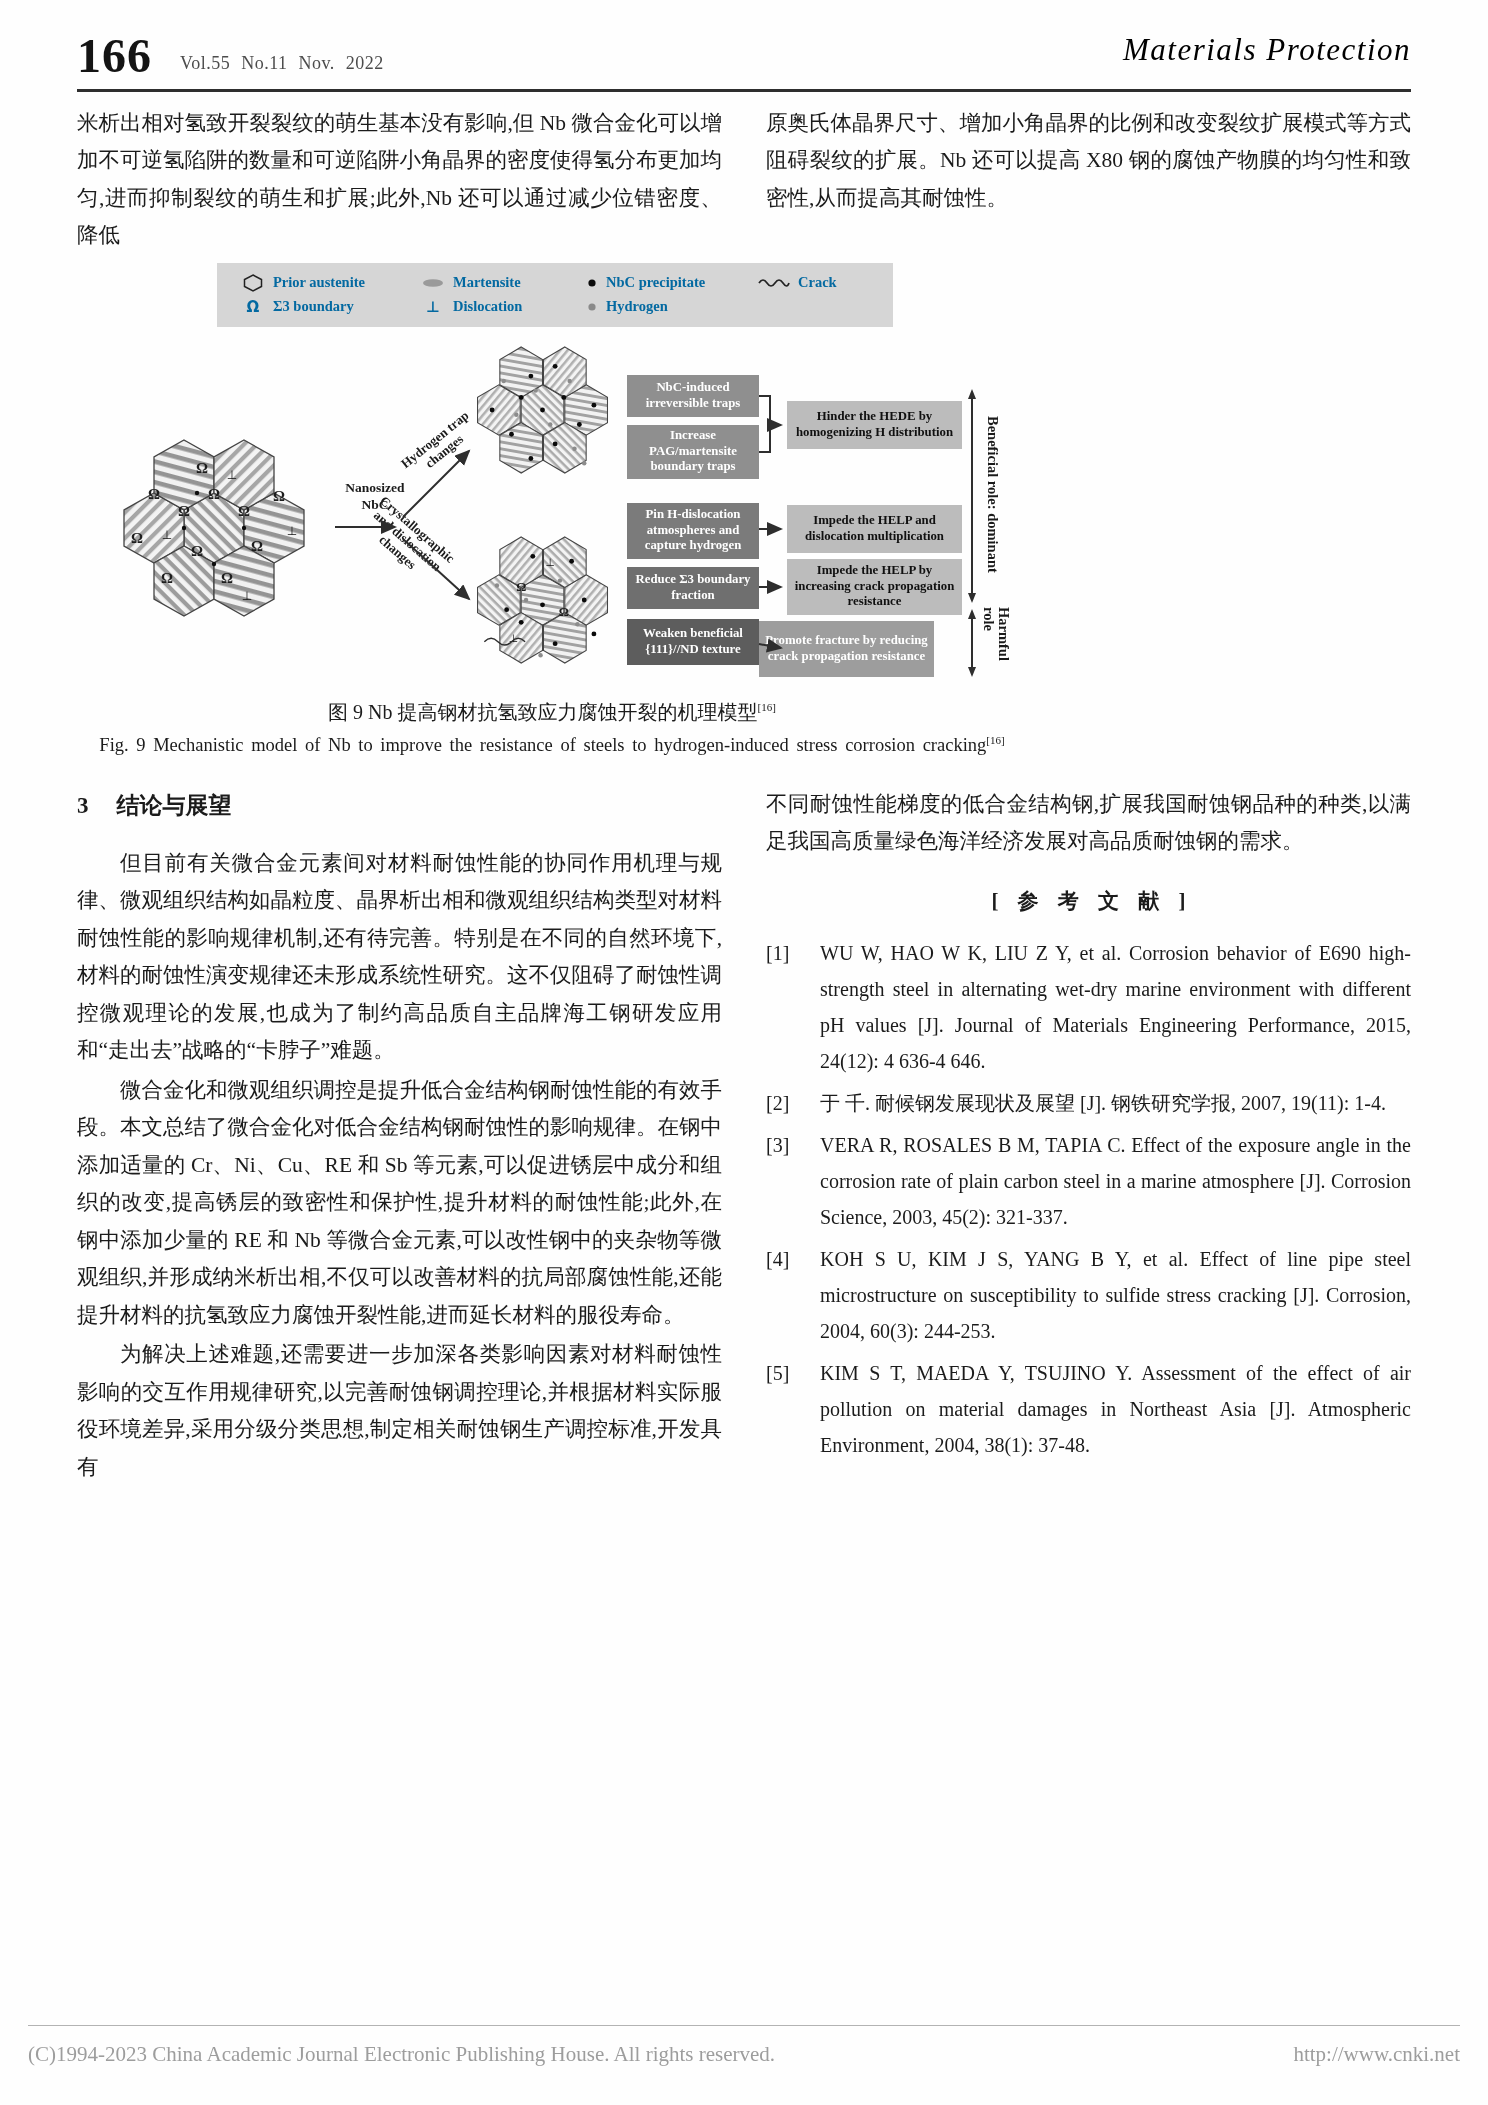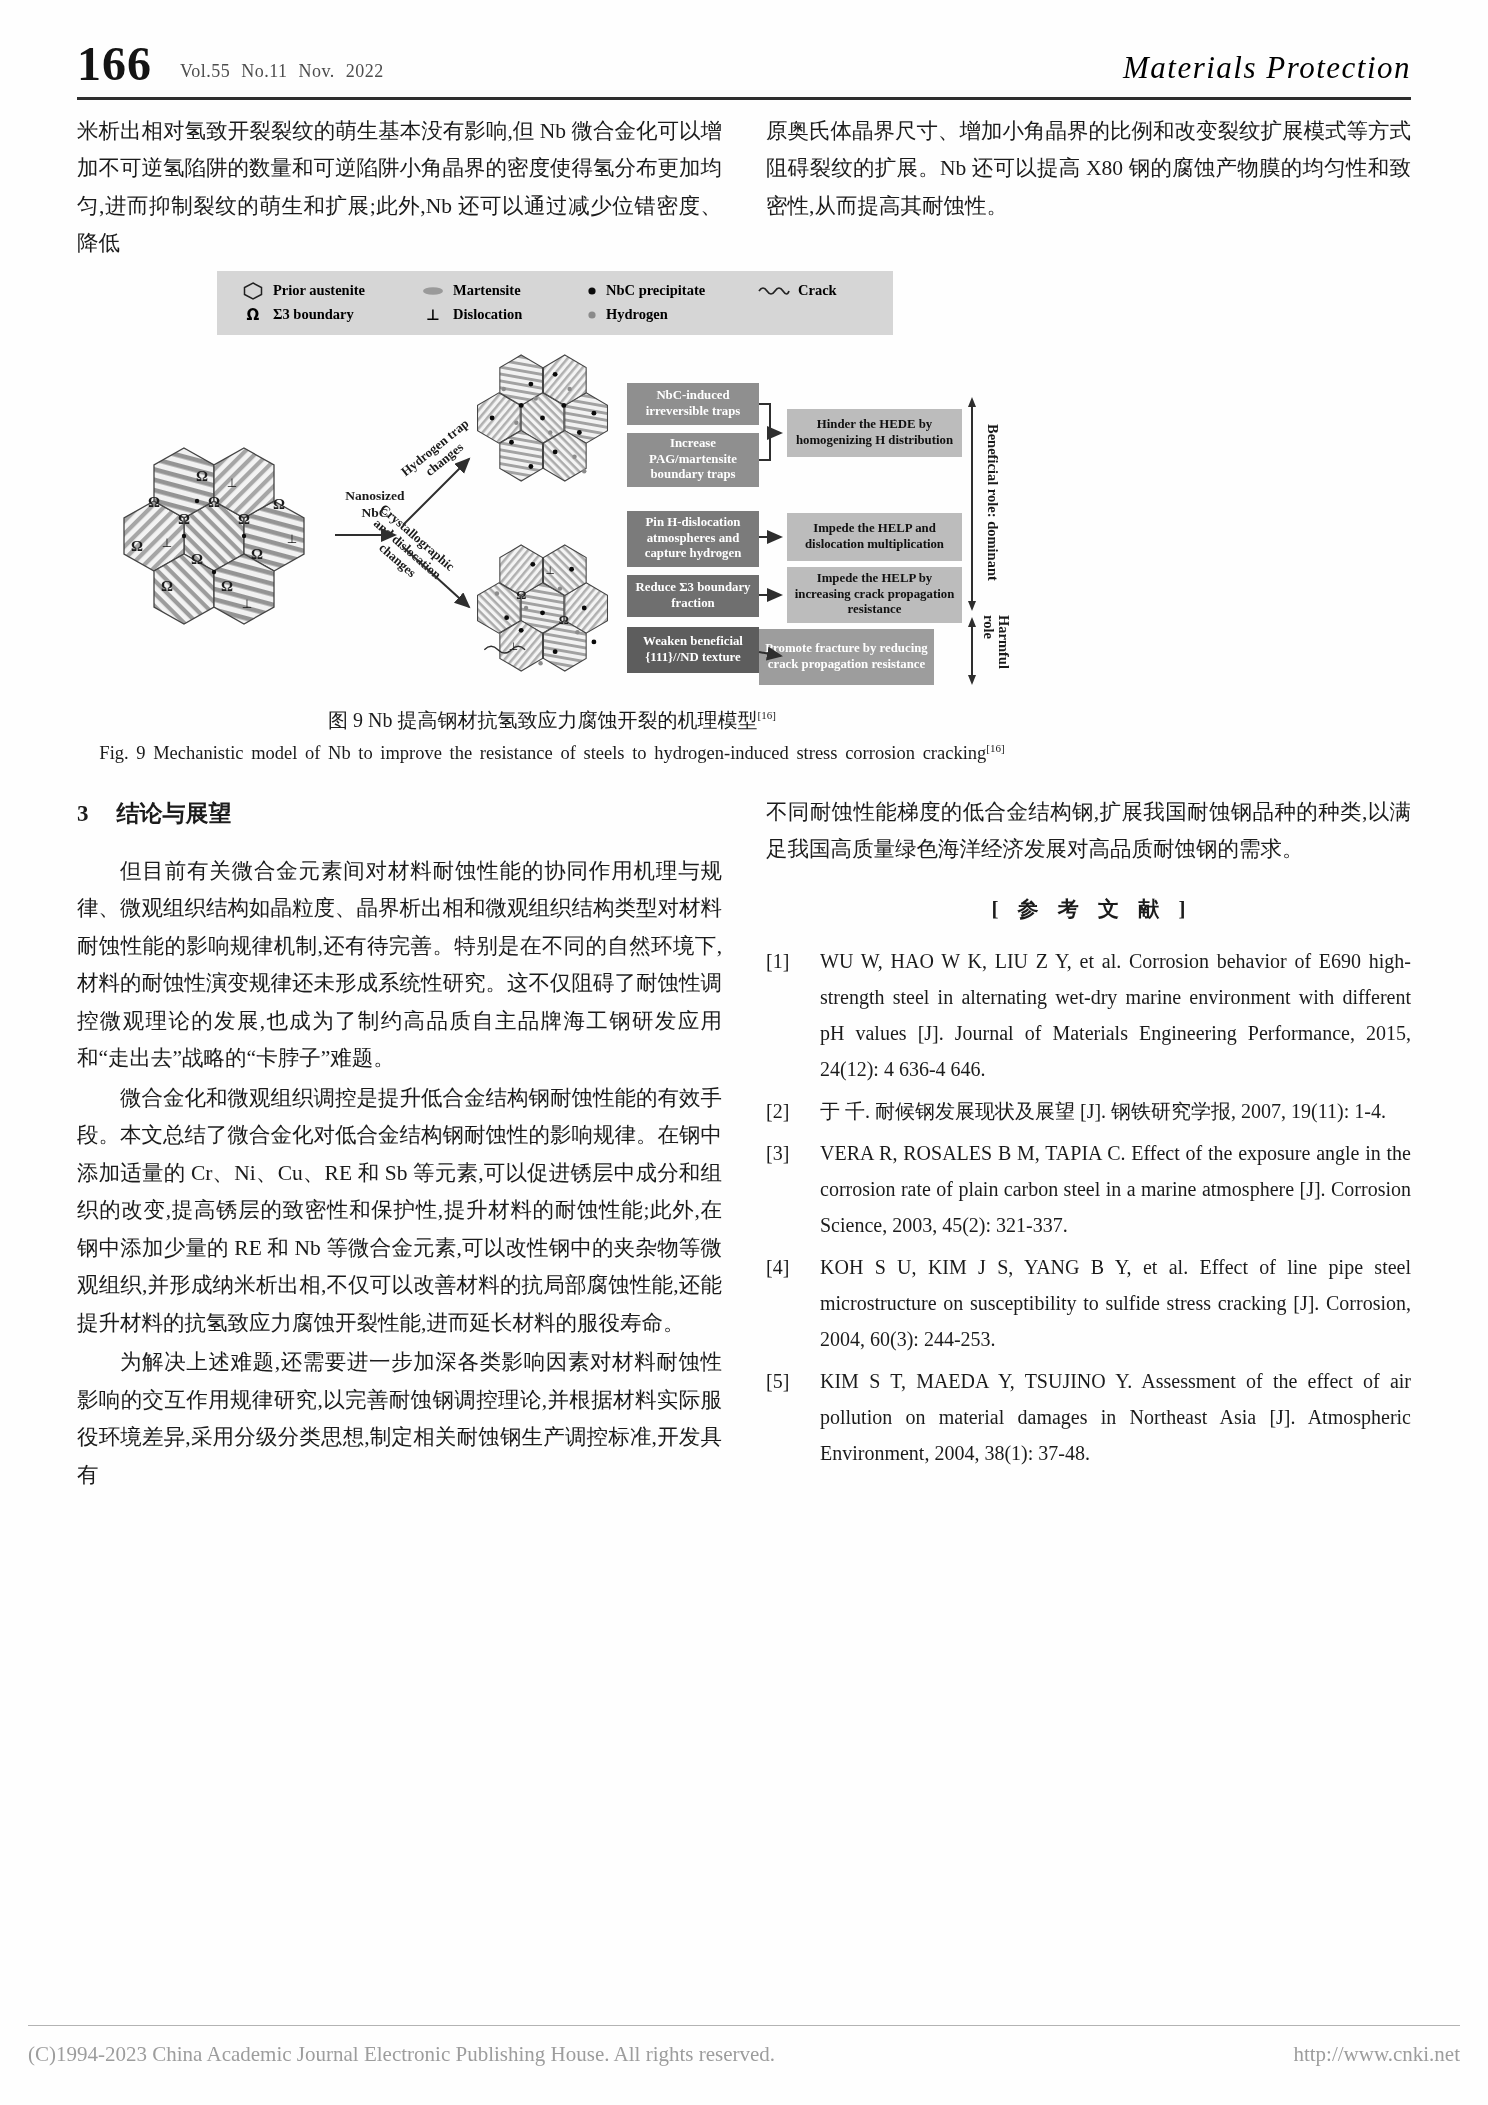--- a/index.html
+++ b/index.html
@@ -4,41 +4,41 @@
 <style>
   * { margin:0; padding:0; box-sizing:border-box; }
   body { background:#ffffff; }
   .page {
     width:1488px; height:2105px; background:#fefefe; position:relative;
     font-family:"Liberation Serif","DejaVu Serif",serif; color:#1b1b1b; overflow:hidden;
   }
   .content { padding:0 77px; }
 
   
-  .header { padding-top:40px; display:flex; align-items:flex-end; justify-content:space-between; }
+  .header { padding-top:32px; display:flex; justify-content:space-between; }
   .header-left { display:flex; align-items:flex-end; gap:28px; }
   .page-num { font-size:48px; font-weight:bold; line-height:1; letter-spacing:1px; color:#141414; }
   .vol-info { font-size:18px; color:#4c4c4c; padding-bottom:6px; word-spacing:6px; letter-spacing:.5px; }
   .journal-name { font-size:31px; font-style:italic; color:#000000; padding-bottom:2px; letter-spacing:1.5px; }
   .header-rule { margin-top:9px; height:2.5px; background:#2e2e2e; }
 
   
   .intro-cols { display:flex; gap:44px; margin-top:13px; }
   .intro-cols p { width:645px; font-size:21.5px; line-height:37.5px; text-align:justify; }
 
   
   .figure { margin-top:8px; }
   .fig-canvas { position:relative; width:910px; height:420px; margin-left:20px; }
 
   .legend {
     position:absolute; left:120px; top:0; width:676px; height:64px; background:#d6d6d6;
     display:grid; grid-template-columns:180px 165px 172px auto;
     align-content:center; row-gap:6px; padding:4px 10px 4px 24px;
   }
-  .legend-item { display:flex; align-items:center; gap:8px; font-size:14.5px; font-weight:bold; color:#000000; white-space:nowrap; }
+  .legend-item { display:flex; align-items:center; gap:8px; font-size:14.5px; font-weight:bold; color:#0369a1; white-space:nowrap; }
   .legend-item .glyph { font-size:15px; font-weight:bold; width:24px; text-align:center; font-family:"DejaVu Sans",sans-serif; }
   .legend-item svg { flex:none; }
 
   .cluster { position:absolute; }
   .cluster-left { left:0; top:160px; }
   .cluster-top { left:366px; top:72px; }
   .cluster-bottom { left:366px; top:262px; }
 
   .nanosized { position:absolute; left:234px; top:216px; width:88px; text-align:center; font-weight:bold; font-size:13.5px; line-height:1.3; }
   .path-label { position:absolute; font-weight:bold; font-size:13px; line-height:1.15; text-align:center; }

